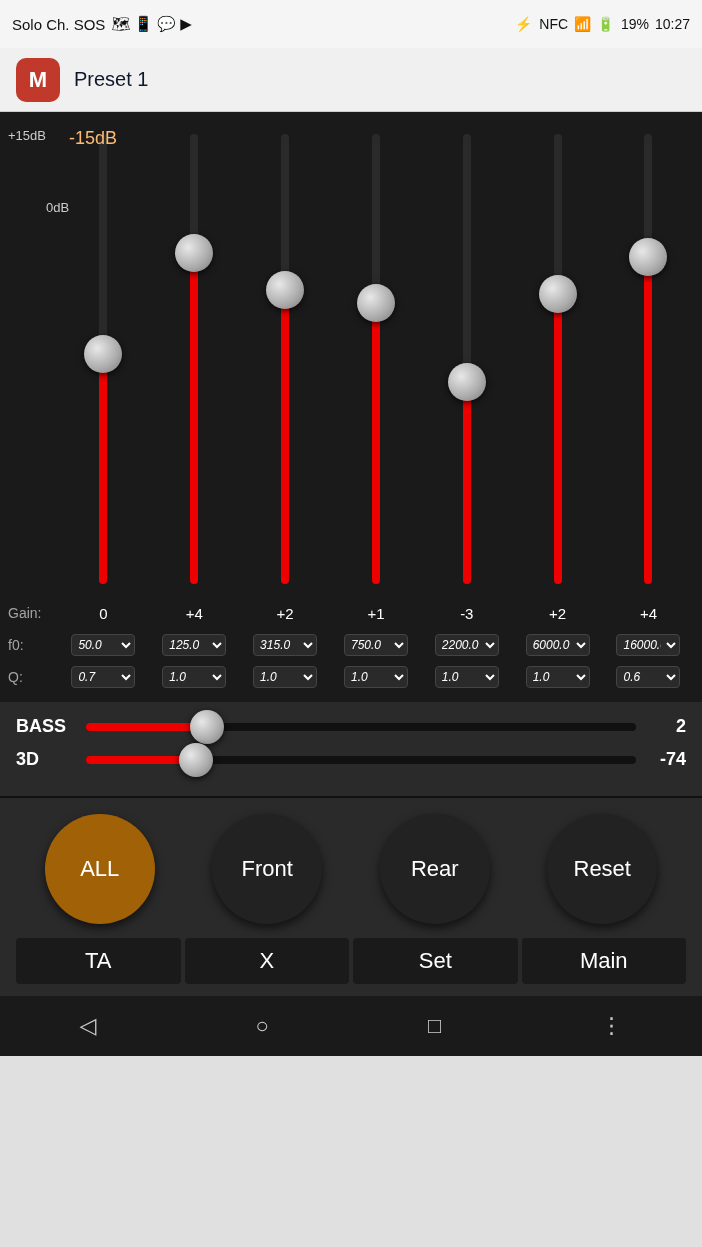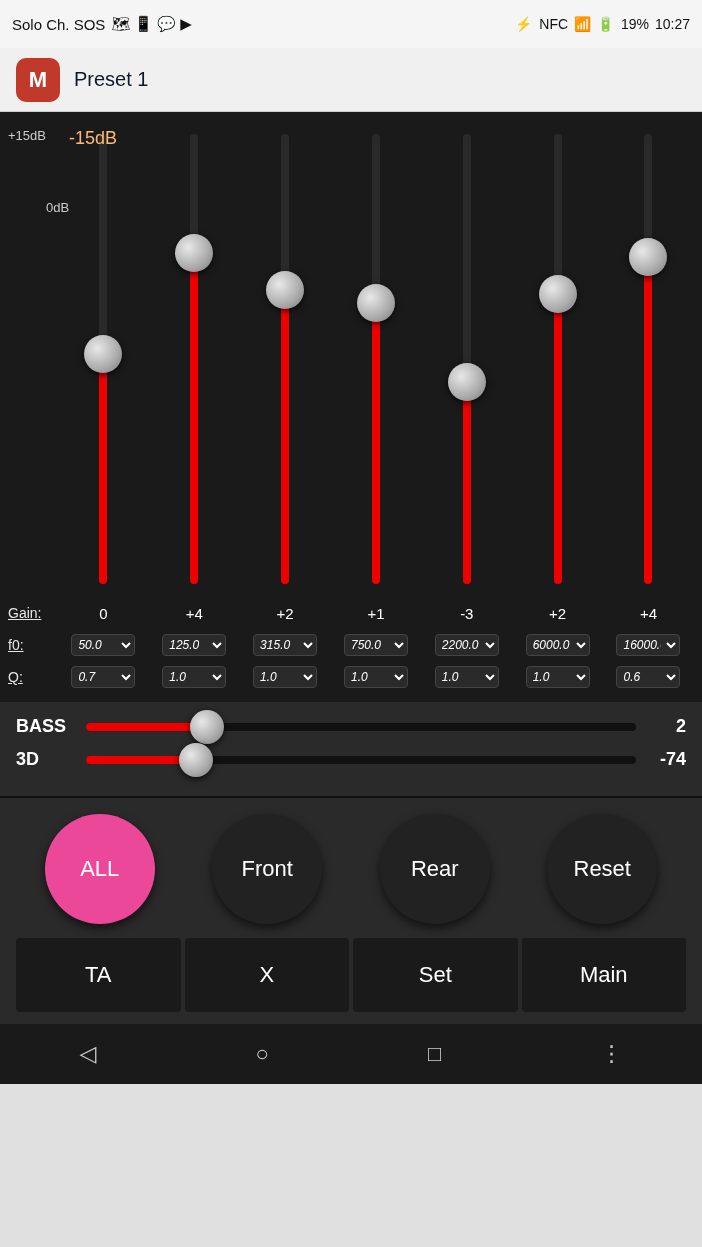--- a/index.html
+++ b/index.html
@@ -109,24 +109,23 @@
       padding: 4px 8px 8px 8px;
     }
 
     .eq-row {
       display: flex;
       align-items: center;
       height: 30px;
       margin-bottom: 2px;
     }
     .eq-row-label {
-      color: #e5e5e5;
+      color: #a3a3a3;
       font-size: 14px;
       width: 50px;
-      text-decoration: underline;
     }
     .eq-row-values {
       display: flex;
       flex: 1;
       justify-content: space-around;
     }
     .eq-gain-val {
       color: #fff;
       font-size: 15px;
       width: 70px;
@@ -231,32 +230,32 @@
       color: #fff;
       font-size: 22px;
       font-weight: 500;
       cursor: pointer;
       display: flex;
       align-items: center;
       justify-content: center;
       box-shadow: 0 4px 10px rgba(0,0,0,0.6);
     }
     .circle-btn.active {
-      background: #ec4899;
+      background: #a16207;
     }
 
     .rect-buttons-row {
       display: flex;
       justify-content: space-around;
       gap: 4px;
     }
 
     .rect-btn {
       flex: 1;
-      height: 74px;
+      height: 46px;
       background: #1a1a1a;
       border: none;
       color: #fff;
       font-size: 22px;
       font-weight: 500;
       cursor: pointer;
       border-radius: 4px;
     }
 
     

